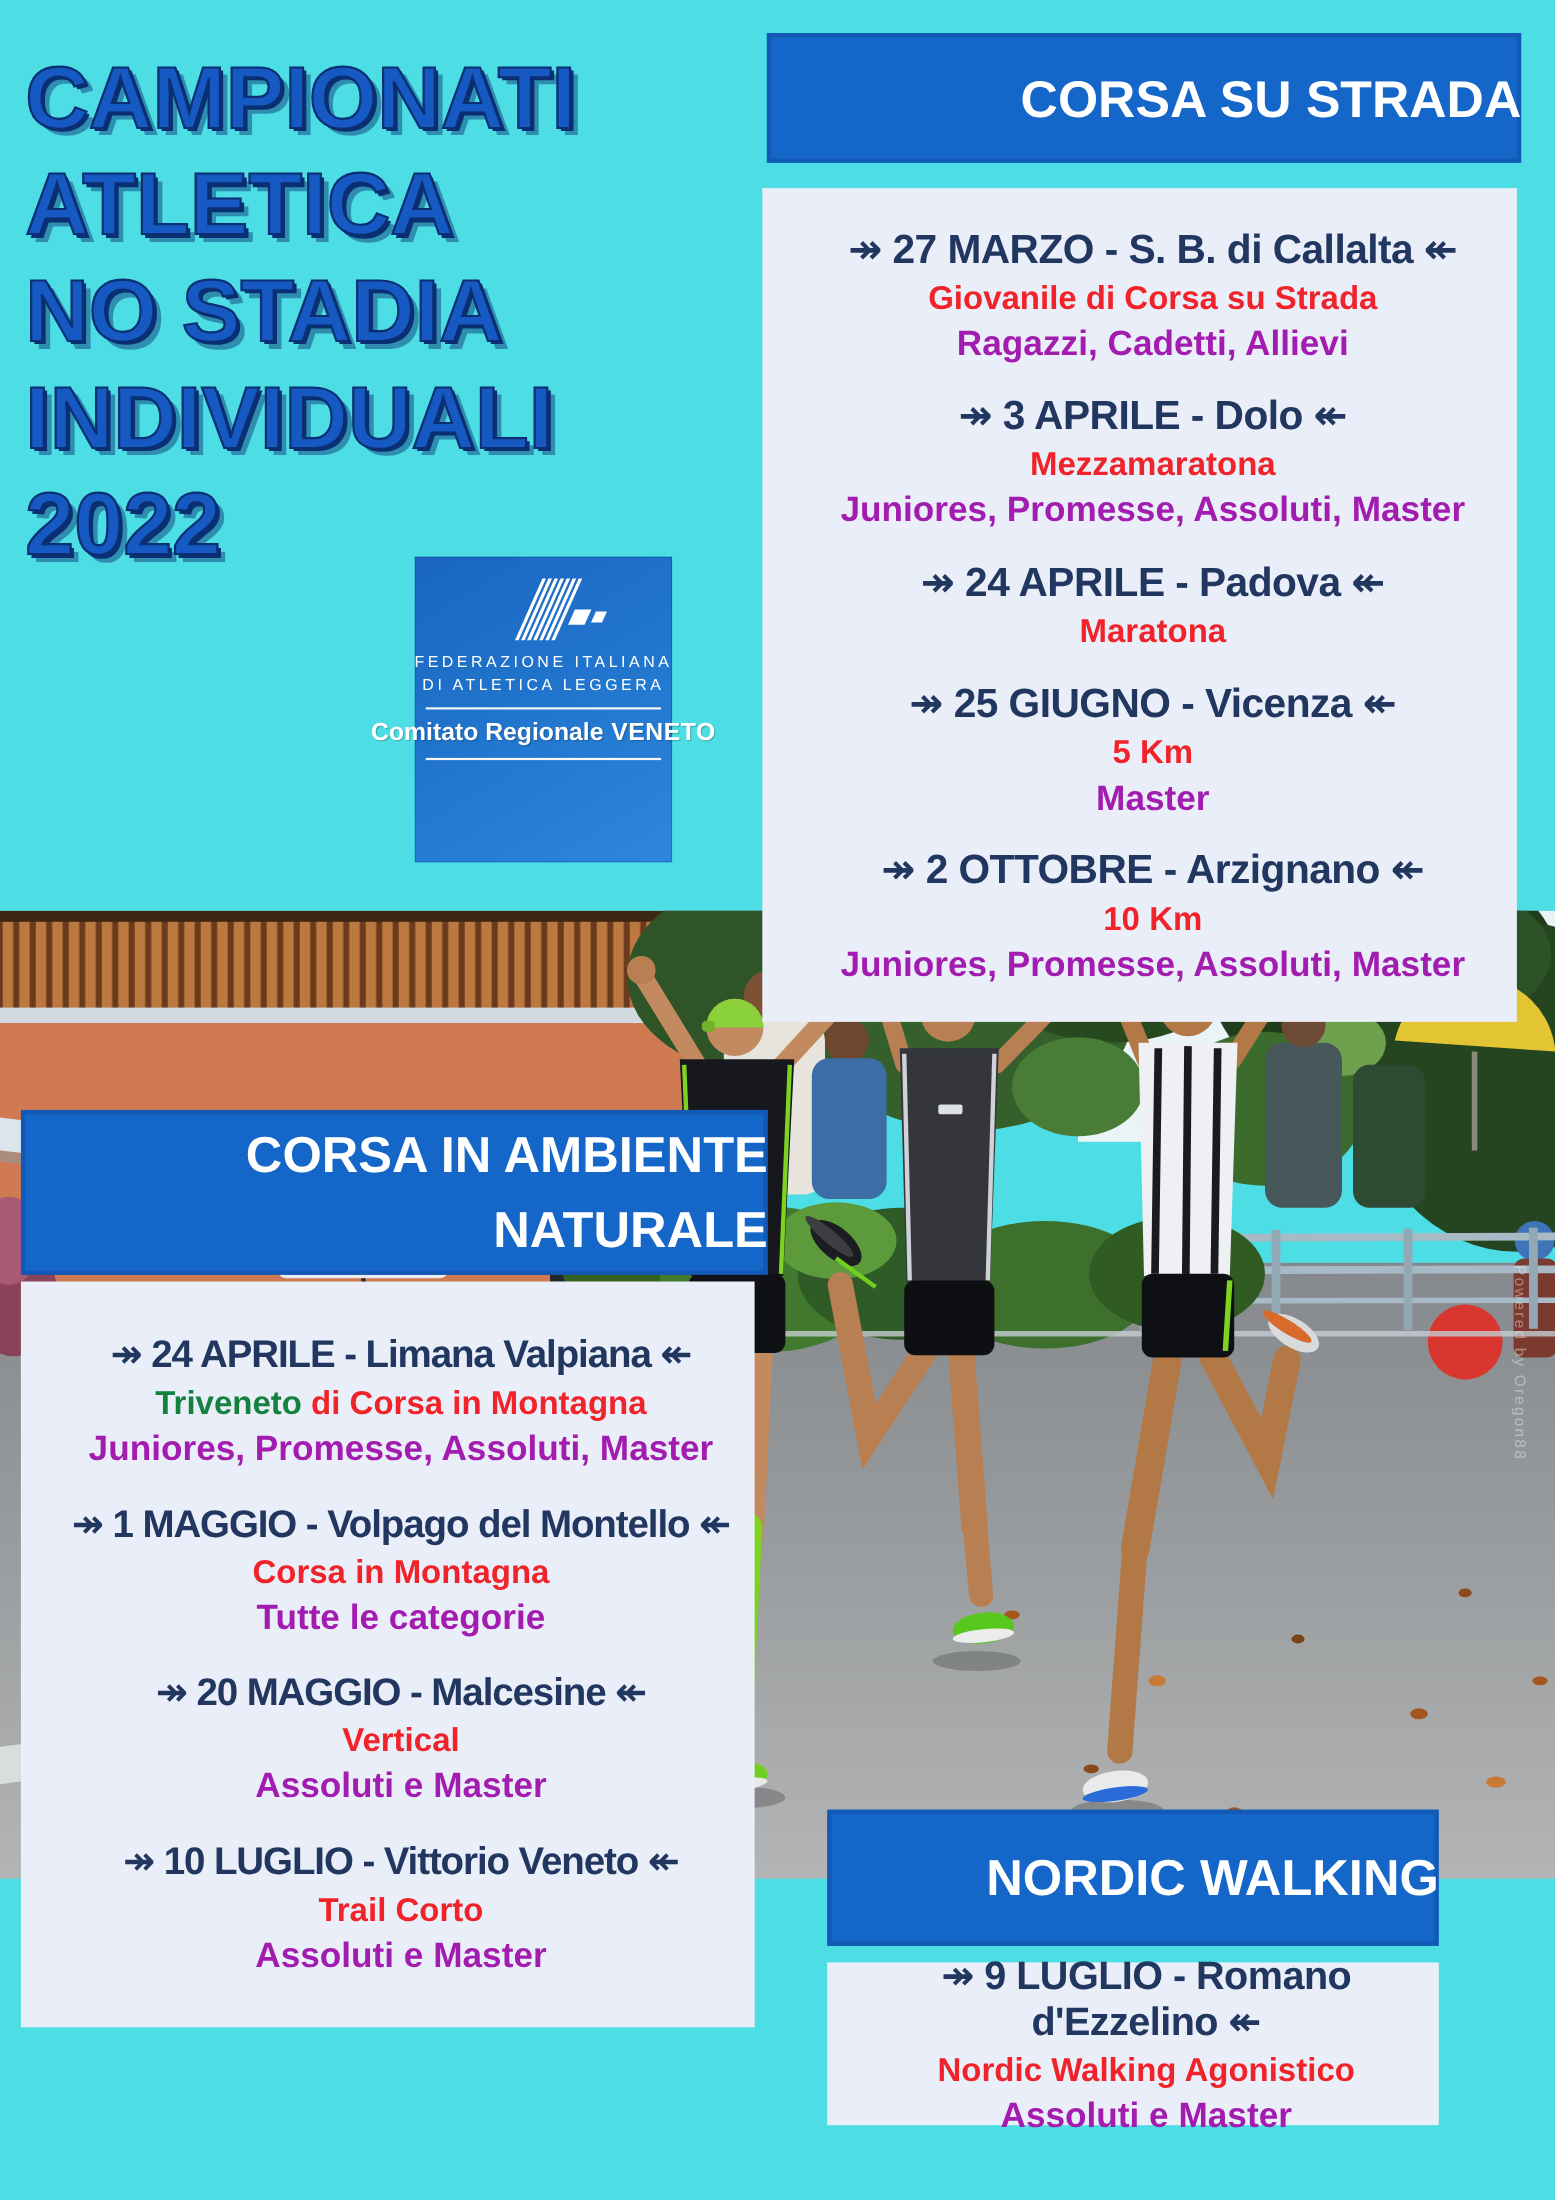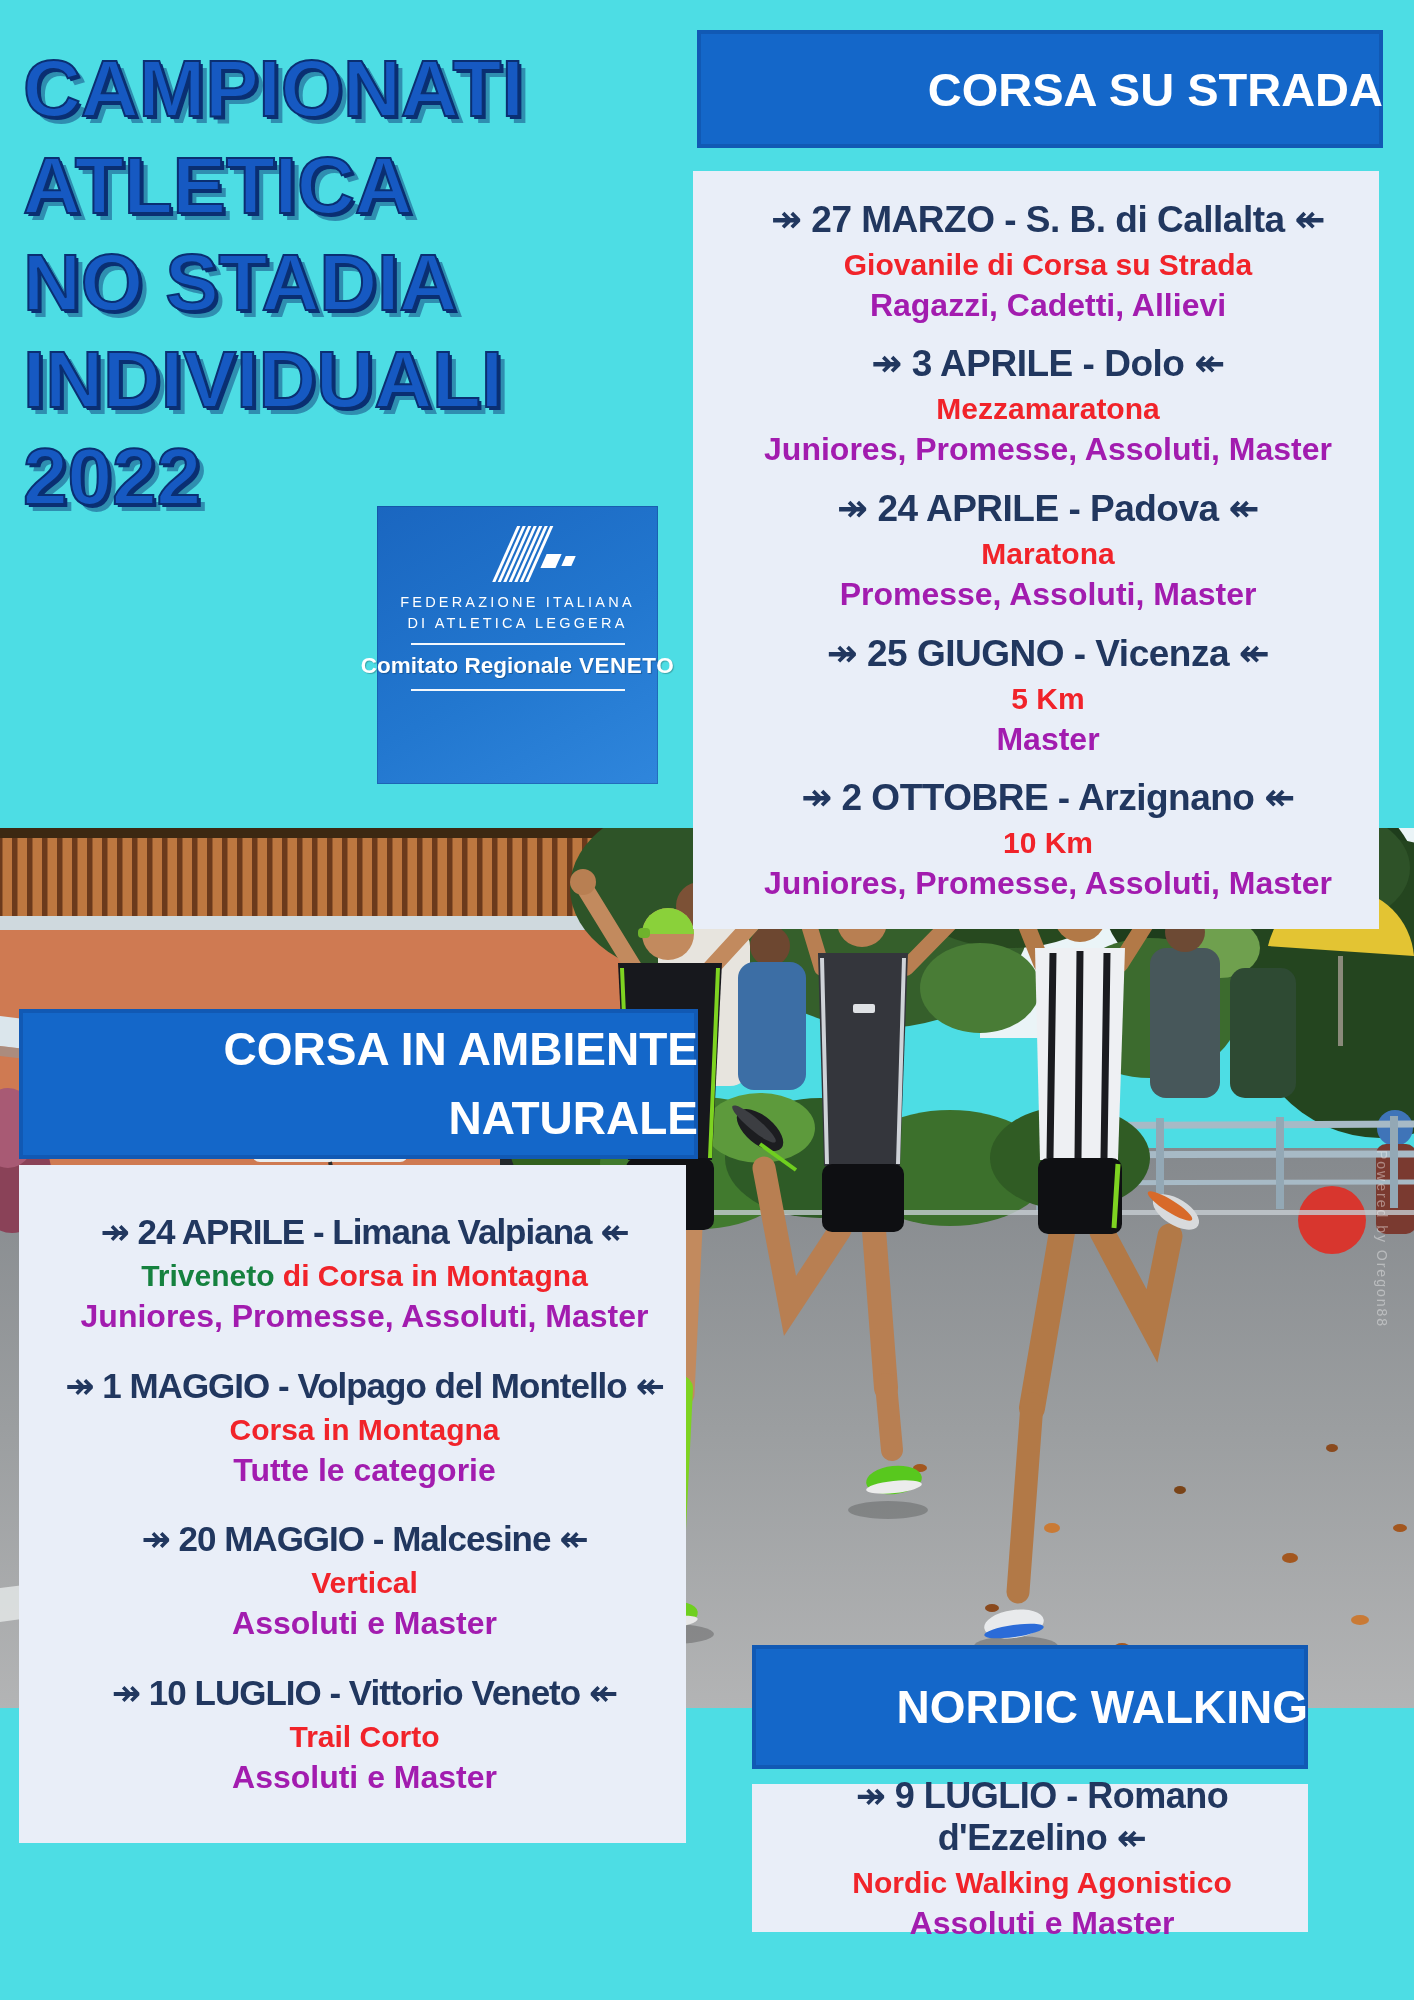--- a/index.html
+++ b/index.html
@@ -37,21 +37,21 @@
   .panel-nordic{ left:752px; top:1784px; width:556px; height:148px; justify-content:center; gap:4px;}
   .event{ padding:0 8px;margin-left:24px; }
   .ev-title{ font-size:37px; font-weight:700; color:#21375f; letter-spacing:-0.5px; }
   .panel-natura .ev-title{ font-size:35px; letter-spacing:-1px; }
   .panel-nordic .ev-title{ font-size:36px; }
   .ev-disc{ font-size:30px; font-weight:700; color:#f1232a; margin-top:7px; }
   .ev-green{ color:#15813f; }
   .ev-cats{ font-size:32px; font-weight:700; color:#a21caf; margin-top:5px; }
   
   .logo{
-    position:absolute; left:377px; top:506px; width:281px; height:278px;
+    position:absolute; left:377px; top:506px; width:234px; height:278px;
     background:linear-gradient(150deg,#1a66c0 0%,#2277cf 55%,#2f86dc 100%);
     box-shadow: inset 0 0 0 1px rgba(5,40,95,0.25);
     display:flex; flex-direction:column; align-items:center;
     color:#fff;
   }
   .logo-mark{ margin-top:18px; }
   .logo-fed{
     margin-top:4px; font-size:14.5px; letter-spacing:3.2px; line-height:21px;
     text-align:center; font-weight:400; white-space:nowrap;
   }
@@ -305,21 +305,20 @@
       <div class="ev-cats">Ragazzi, Cadetti, Allievi</div>
     </div>
     <div class="event">
       <div class="ev-title">↠ 3 APRILE - Dolo ↞</div>
       <div class="ev-disc">Mezzamaratona</div>
       <div class="ev-cats">Juniores, Promesse, Assoluti, Master</div>
     </div>
     <div class="event">
       <div class="ev-title">↠ 24 APRILE - Padova ↞</div>
       <div class="ev-disc">Maratona</div>
-      <div class="ev-cats">Promesse, Assoluti, Master</div>
     </div>
     <div class="event">
       <div class="ev-title">↠ 25 GIUGNO - Vicenza ↞</div>
       <div class="ev-disc">5 Km</div>
       <div class="ev-cats">Master</div>
     </div>
     <div class="event">
       <div class="ev-title">↠ 2 OTTOBRE - Arzignano ↞</div>
       <div class="ev-disc">10 Km</div>
       <div class="ev-cats">Juniores, Promesse, Assoluti, Master</div>

